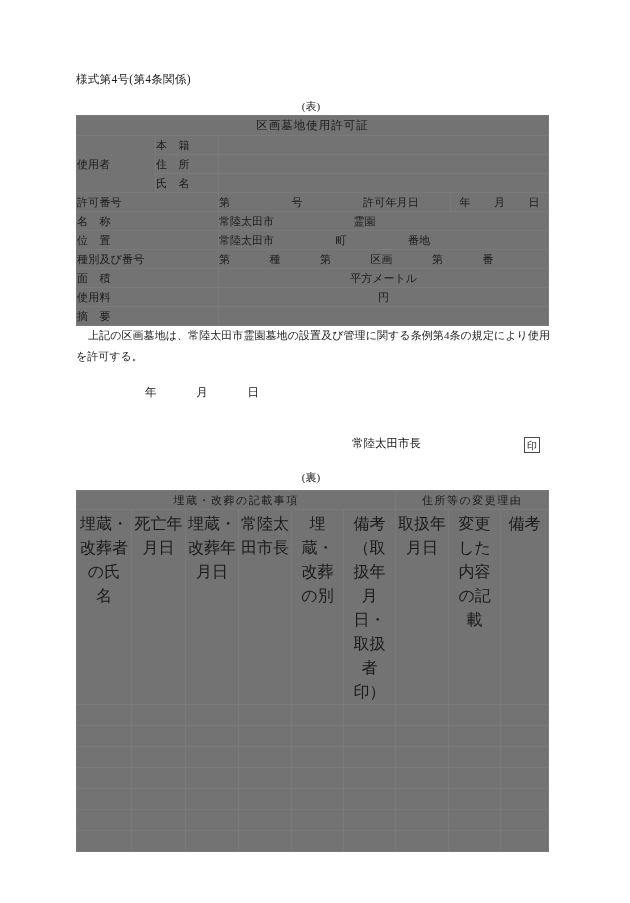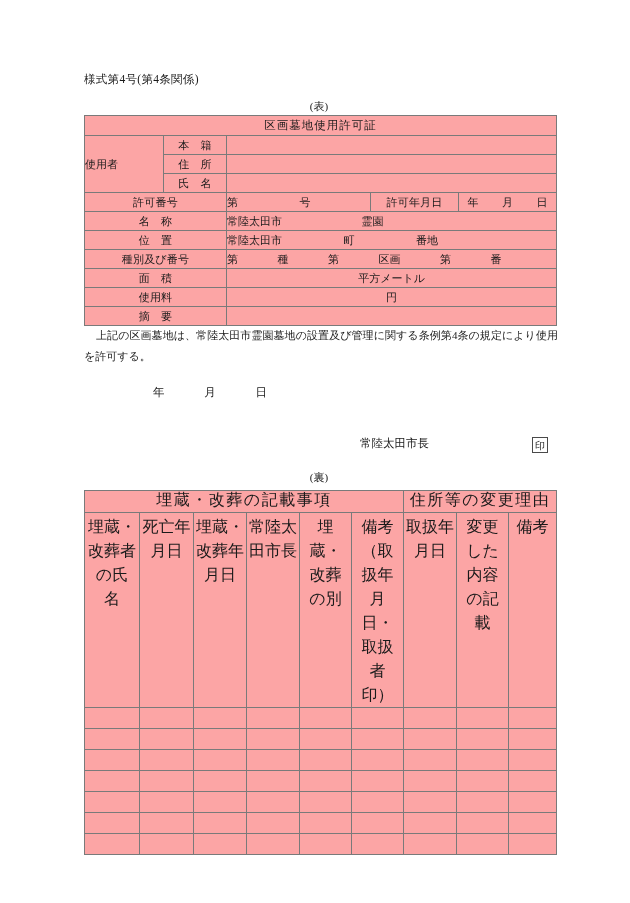--- a/index.html
+++ b/index.html
@@ -10,21 +10,21 @@
     width: 630px;
     height: 903px;
     background: #ffffff;
     font-family: "Liberation Serif", "DejaVu Serif", serif;
     color: #1a1a1a;
     position: relative;
     overflow: hidden;
   }
   .page {
     position: absolute;
-    left: 8px; top: 0;
+    left: 0; top: 0;
     width: 516px;
     height: 903px;
     padding-left: 44px;
   }
 
   
   .form-no {
     position: absolute;
     left: 76px;
     top: 72px;
@@ -42,21 +42,21 @@
   }
   #caption-omote { left: 231px; top: 99px; width: 160px; }
   #caption-ura   { left: 231px; top: 470px; width: 160px; }
 
   
   table.doc-table {
     position: absolute;
     border-collapse: collapse;
     table-layout: fixed;
     font-size: 11px;
-    background: #fca5a5;
+    background: #737373;
   }
   table.doc-table td,
   table.doc-table th {
     border: 1px solid #7a7a7a;
     padding: 0;
     font-weight: normal;
     vertical-align: middle;
     line-height: 1.32;
   }
 
@@ -69,21 +69,21 @@
   #front-table td {
     height: 18px;
   }
   .cap-title {
     text-align: center;
     font-size: 11.5px;
     letter-spacing: 1px;
     height: 19px !important;
   }
   .lbl {
-    text-align: center;
+    text-align: left;
     letter-spacing: 0.2px;
   }
   .val {
     padding-left: 6px;
     margin-left: 43px;
   }
   .val-center { text-align: center; }
   .user-label {
   }
 
@@ -134,22 +134,21 @@
   
   #back-table {
     left: 76px;
     top: 490px;
     width: 472px;
   }
   #back-table td.grp-head {
     text-align: center;
     height: 18px;
     letter-spacing: 1.5px;
-    font-size: 16px;
-    font-family: Liberation Mono, monospace;
+    font-size: 11px;
   }
   #back-table td.col-head {
     text-align: center;
     height: 72px;
     vertical-align: top;
     padding: 2px 2px 0 2px;
     font-size: 16px;
     line-height: 1.5;
     word-break: break-all;
   }

